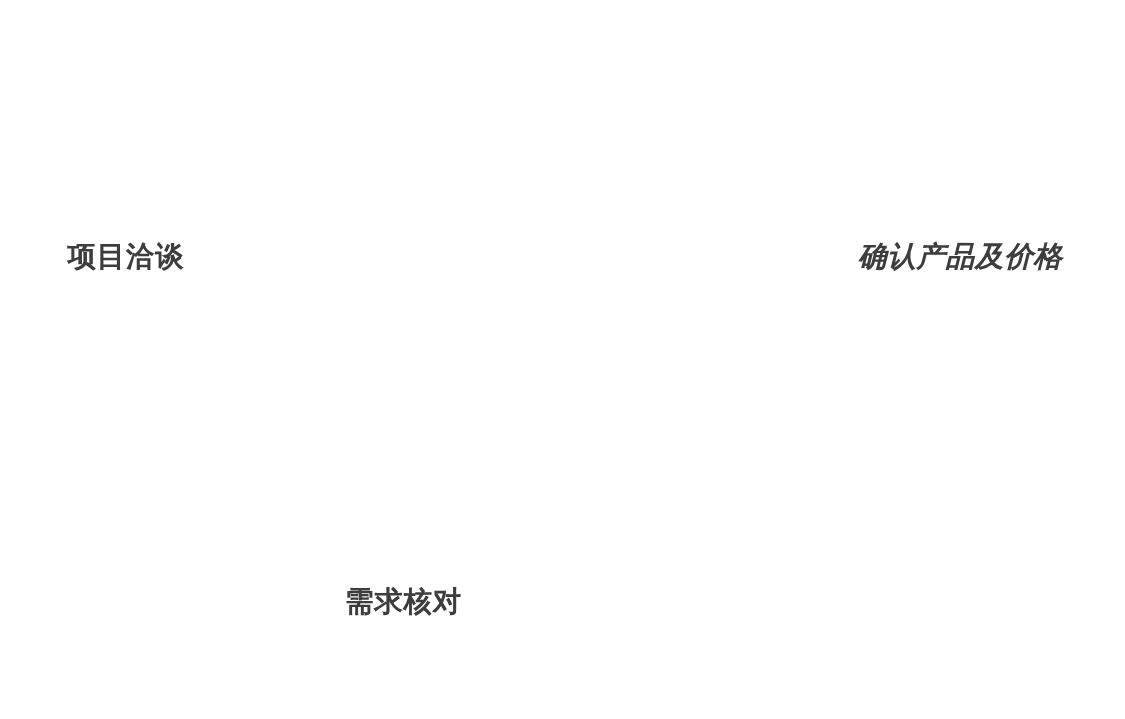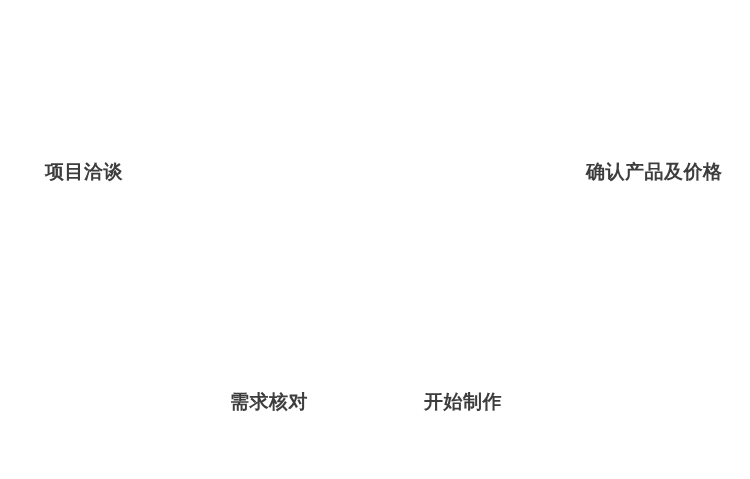--- a/index.html
+++ b/index.html
@@ -24,28 +24,27 @@
     font-weight: bold;
     color: #3d3d3d;
     white-space: nowrap;
     letter-spacing: 0.5px;
     line-height: 1;
   }
   
   .pos-step-t0 { left: 45px;  top: 162px; }
   .pos-step-t1 { left: 233px; top: 162px; }
   .pos-step-t2 { left: 427px; top: 162px; }
-  .pos-step-t3 { left: 586px; top: 162px; }
+  .pos-step-t3 { left: 572px; top: 162px; font-style: italic; }
   
   .pos-step-b0 { left: 230px; top: 392px; }
   .pos-step-b1 { left: 424px; top: 392px; }
   .pos-step-b2 { left: 592px; top: 392px; }
 </style>
 </head>
 <body>
 
 <div class="flow-canvas">
   <span class="step-label pos-step-t0">项目洽谈</span>
   <span class="step-label pos-step-t3">确认产品及价格</span>
 
   <span class="step-label pos-step-b0">需求核对</span>
-  <span class="step-label pos-step-b1">开始制作</span>
 </div>
 
 </body></html>

